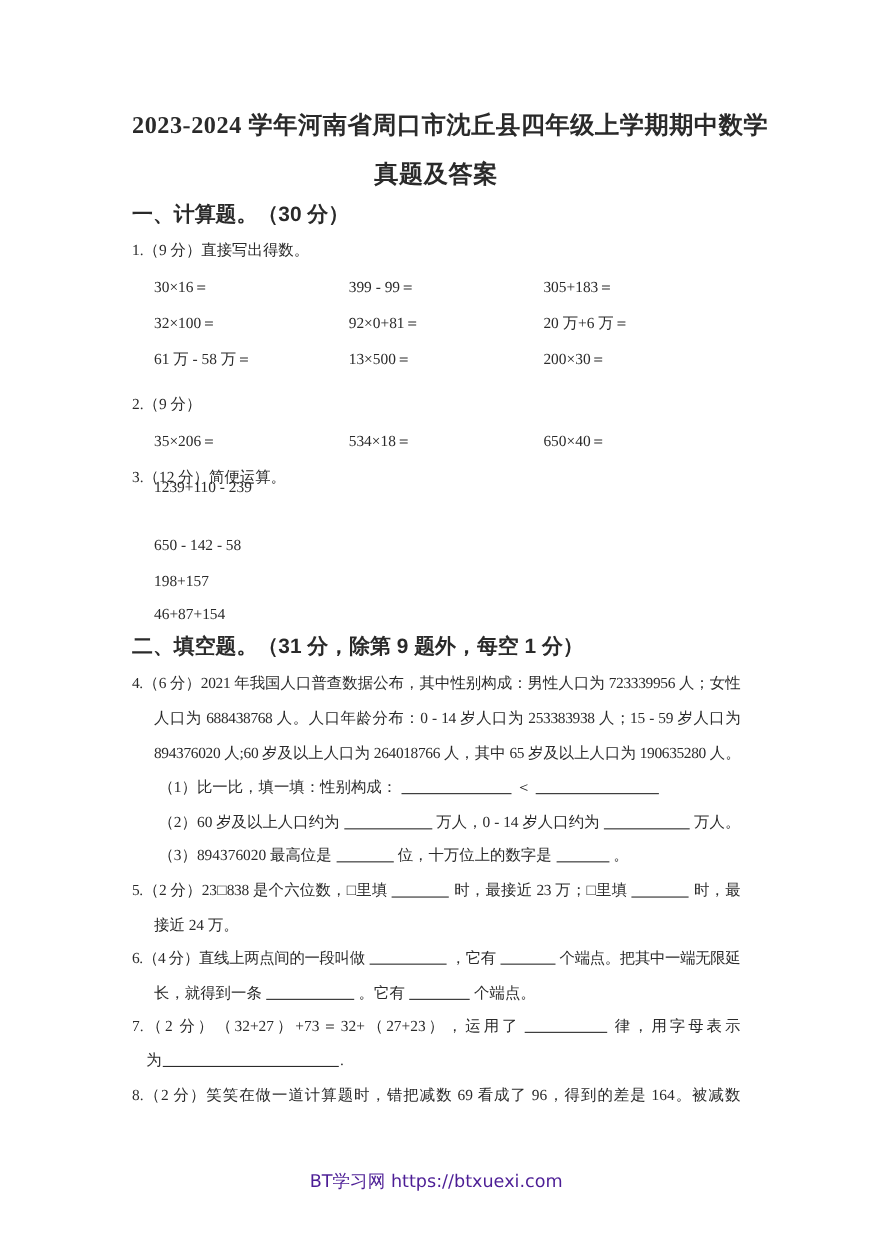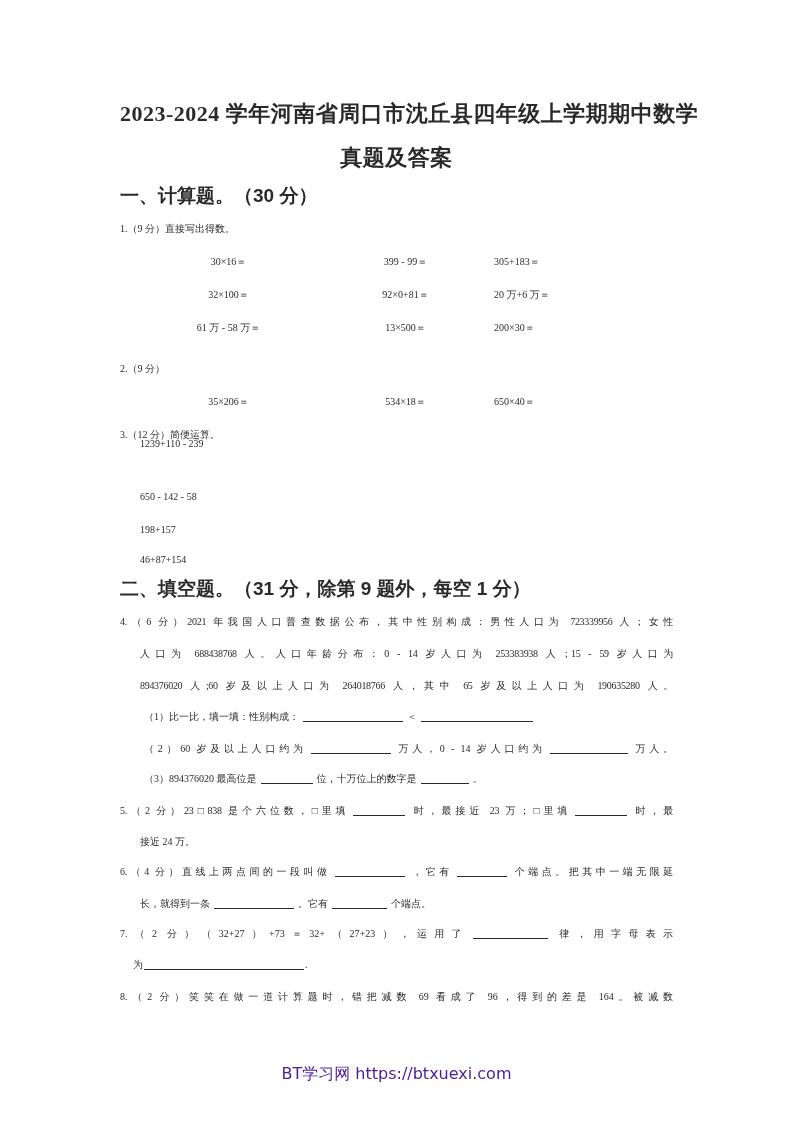--- a/index.html
+++ b/index.html
@@ -6,36 +6,36 @@
   .page{
     position:relative;
     width:793px;height:1122px;
     background:#ffffff;
     overflow:hidden;
     color:#2a2a2a;
     font-family:"Liberation Serif","DejaVu Serif",serif;
     font-size:14px;
   }
   .content{position:absolute;left:120px;top:0;width:553px;height:100%;}
-  .ln{position:absolute;left:0;right:0;line-height:30px;font-size:10px;white-space:nowrap;}
+  .ln{position:absolute;left:0;right:0;line-height:30px;font-size:14px;white-space:nowrap;}
   .ttl{
     font-size:22px;font-weight:700;line-height:34px;text-align:center;
     letter-spacing:0.5px;white-space:nowrap;
   }
   .hd{
     font-family:"Liberation Sans","DejaVu Sans",sans-serif;
     font-weight:700;font-size:19px;
   }
   .just{text-align:justify;text-align-last:justify;}
   .tight{letter-spacing:-0.3px;}
   .ind13{padding-left:13px;}
   .ind20{padding-left:20px;}
   .ind24{padding-left:24px;}
   .row{display:flex;padding-left:20px;}
-  .cell{flex:0 0 177px;text-align:center;}
+  .cell{flex:0 0 177px;}
   .cell:last-child{flex:0 0 auto;font-family:Liberation Serif, serif;}
   .expr{padding-left:20px;}
   .bl{
     display:inline-block;
     border-bottom:1.4px solid #2b2b2b;
     height:15px;vertical-align:-2px;margin:0 4px;
   }
   .footer{
     position:absolute;left:0;top:1062px;width:100%;
     text-align:center;

